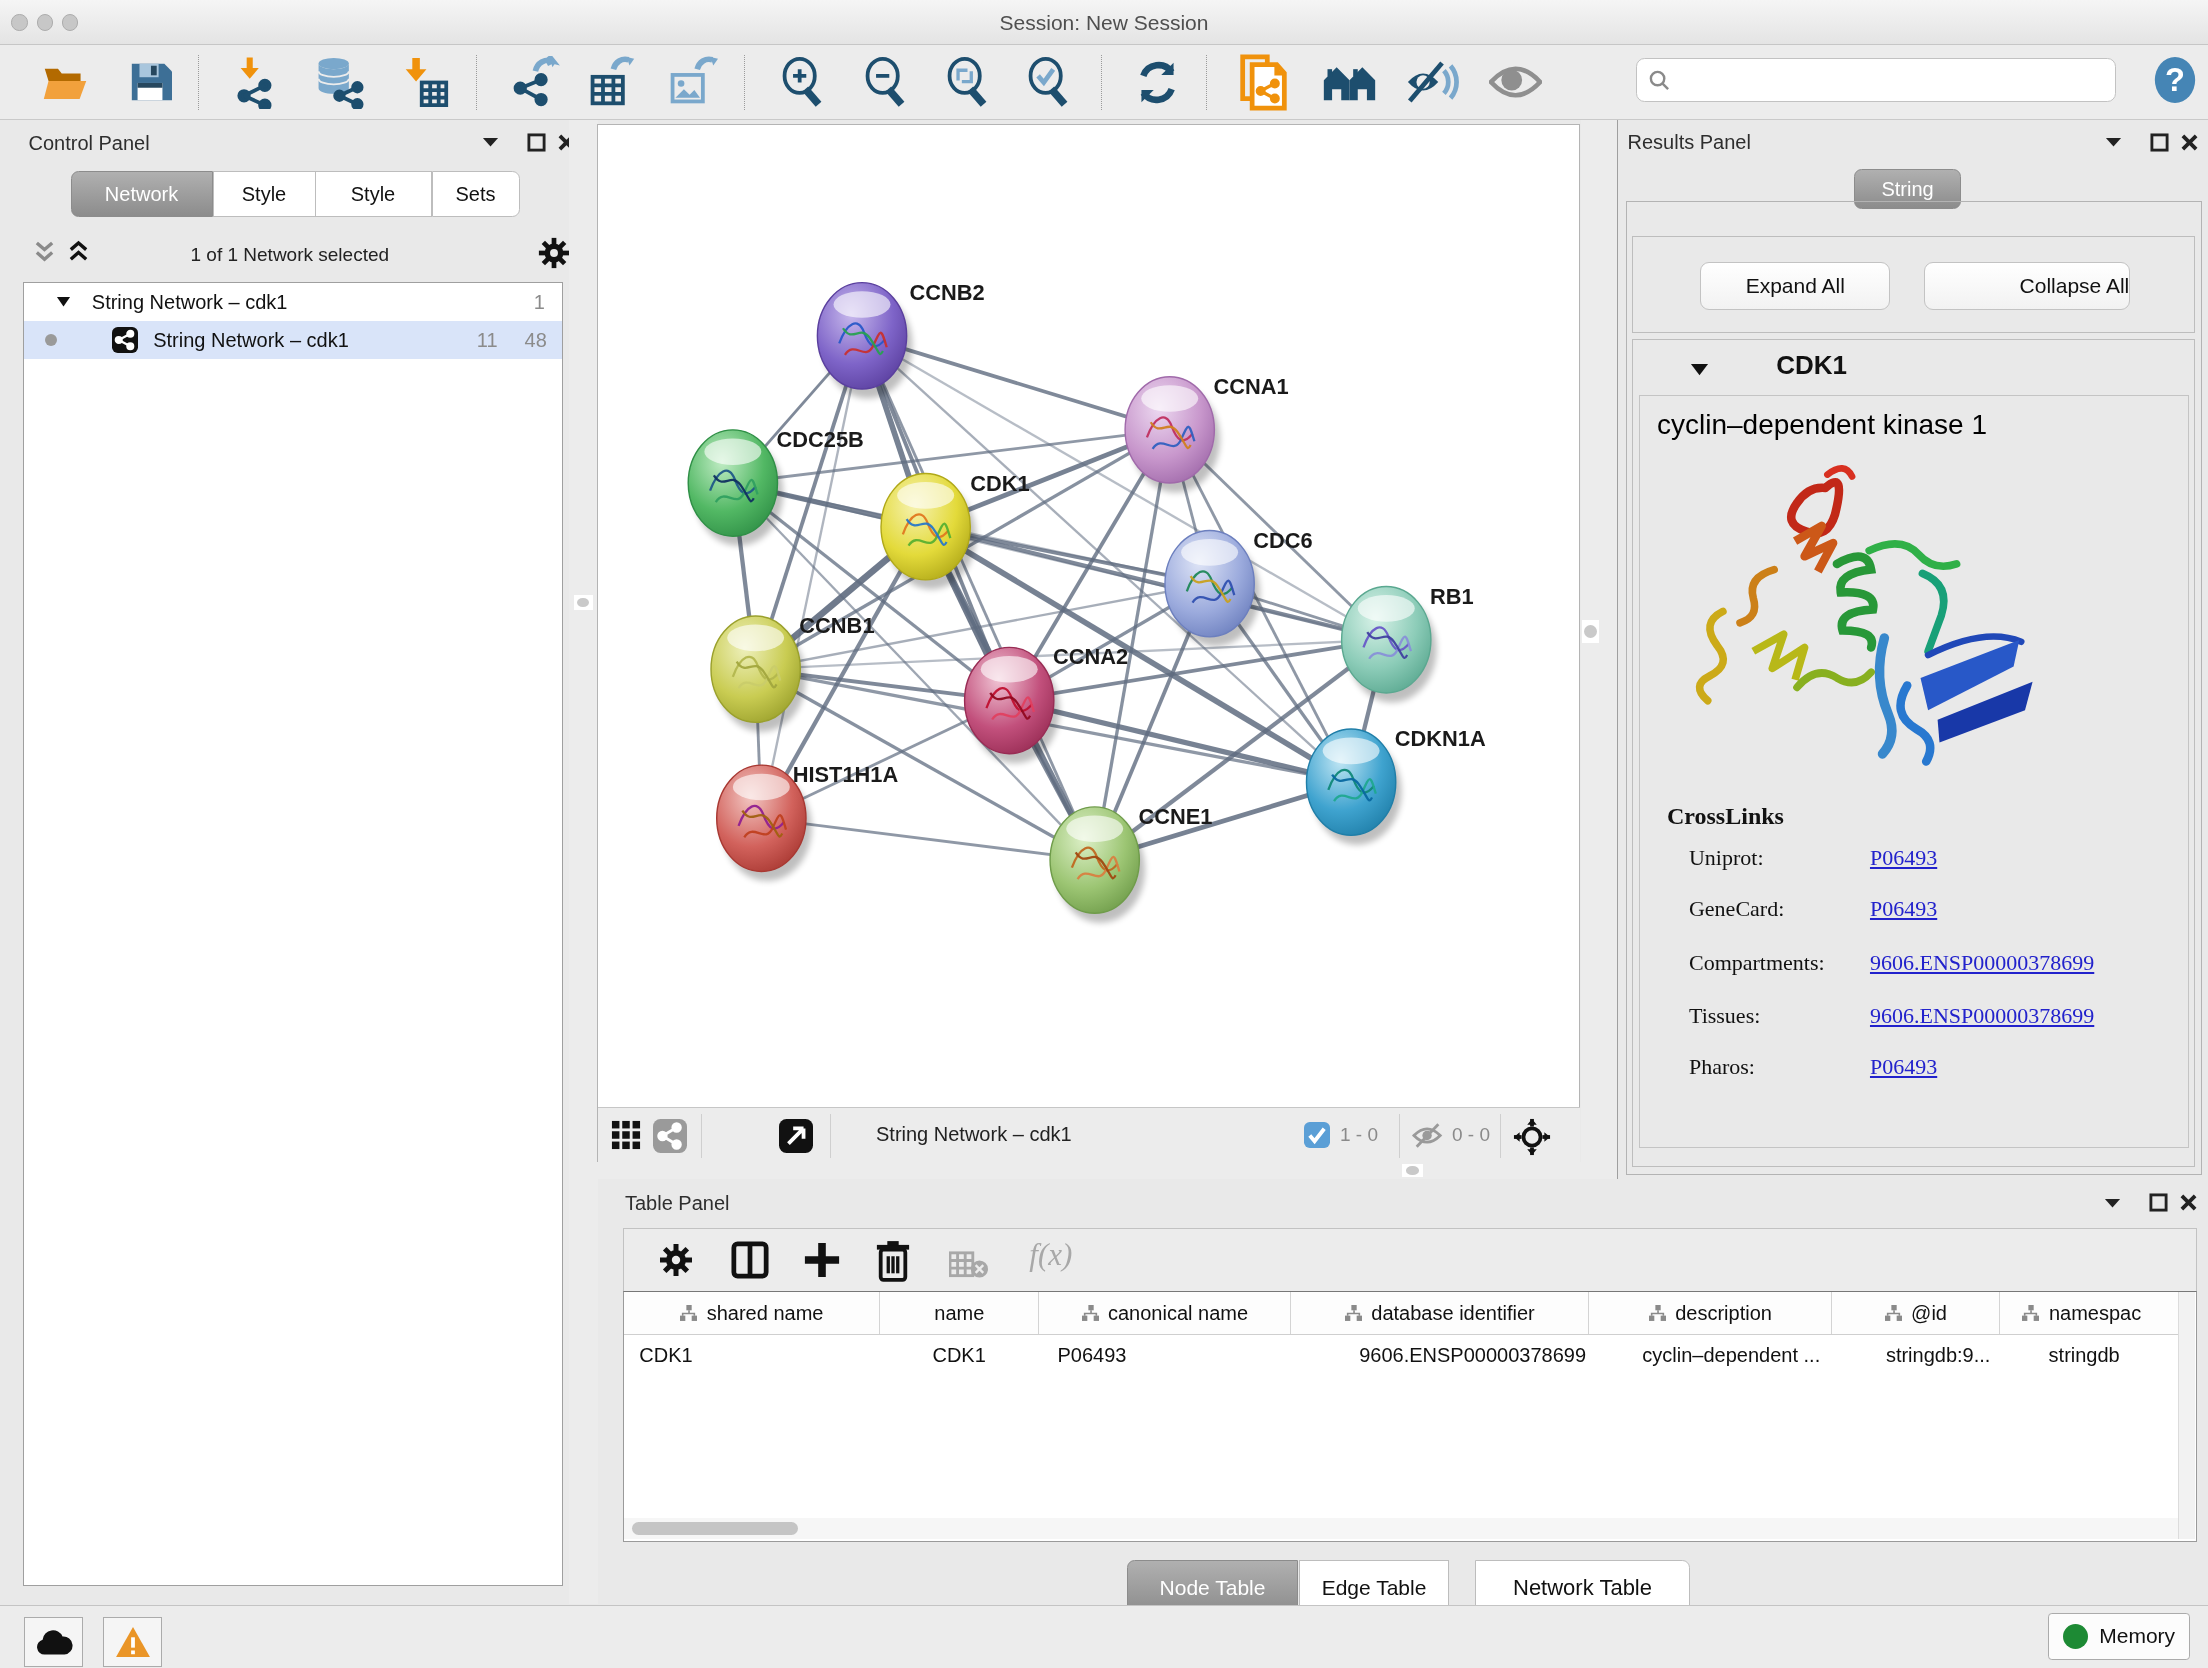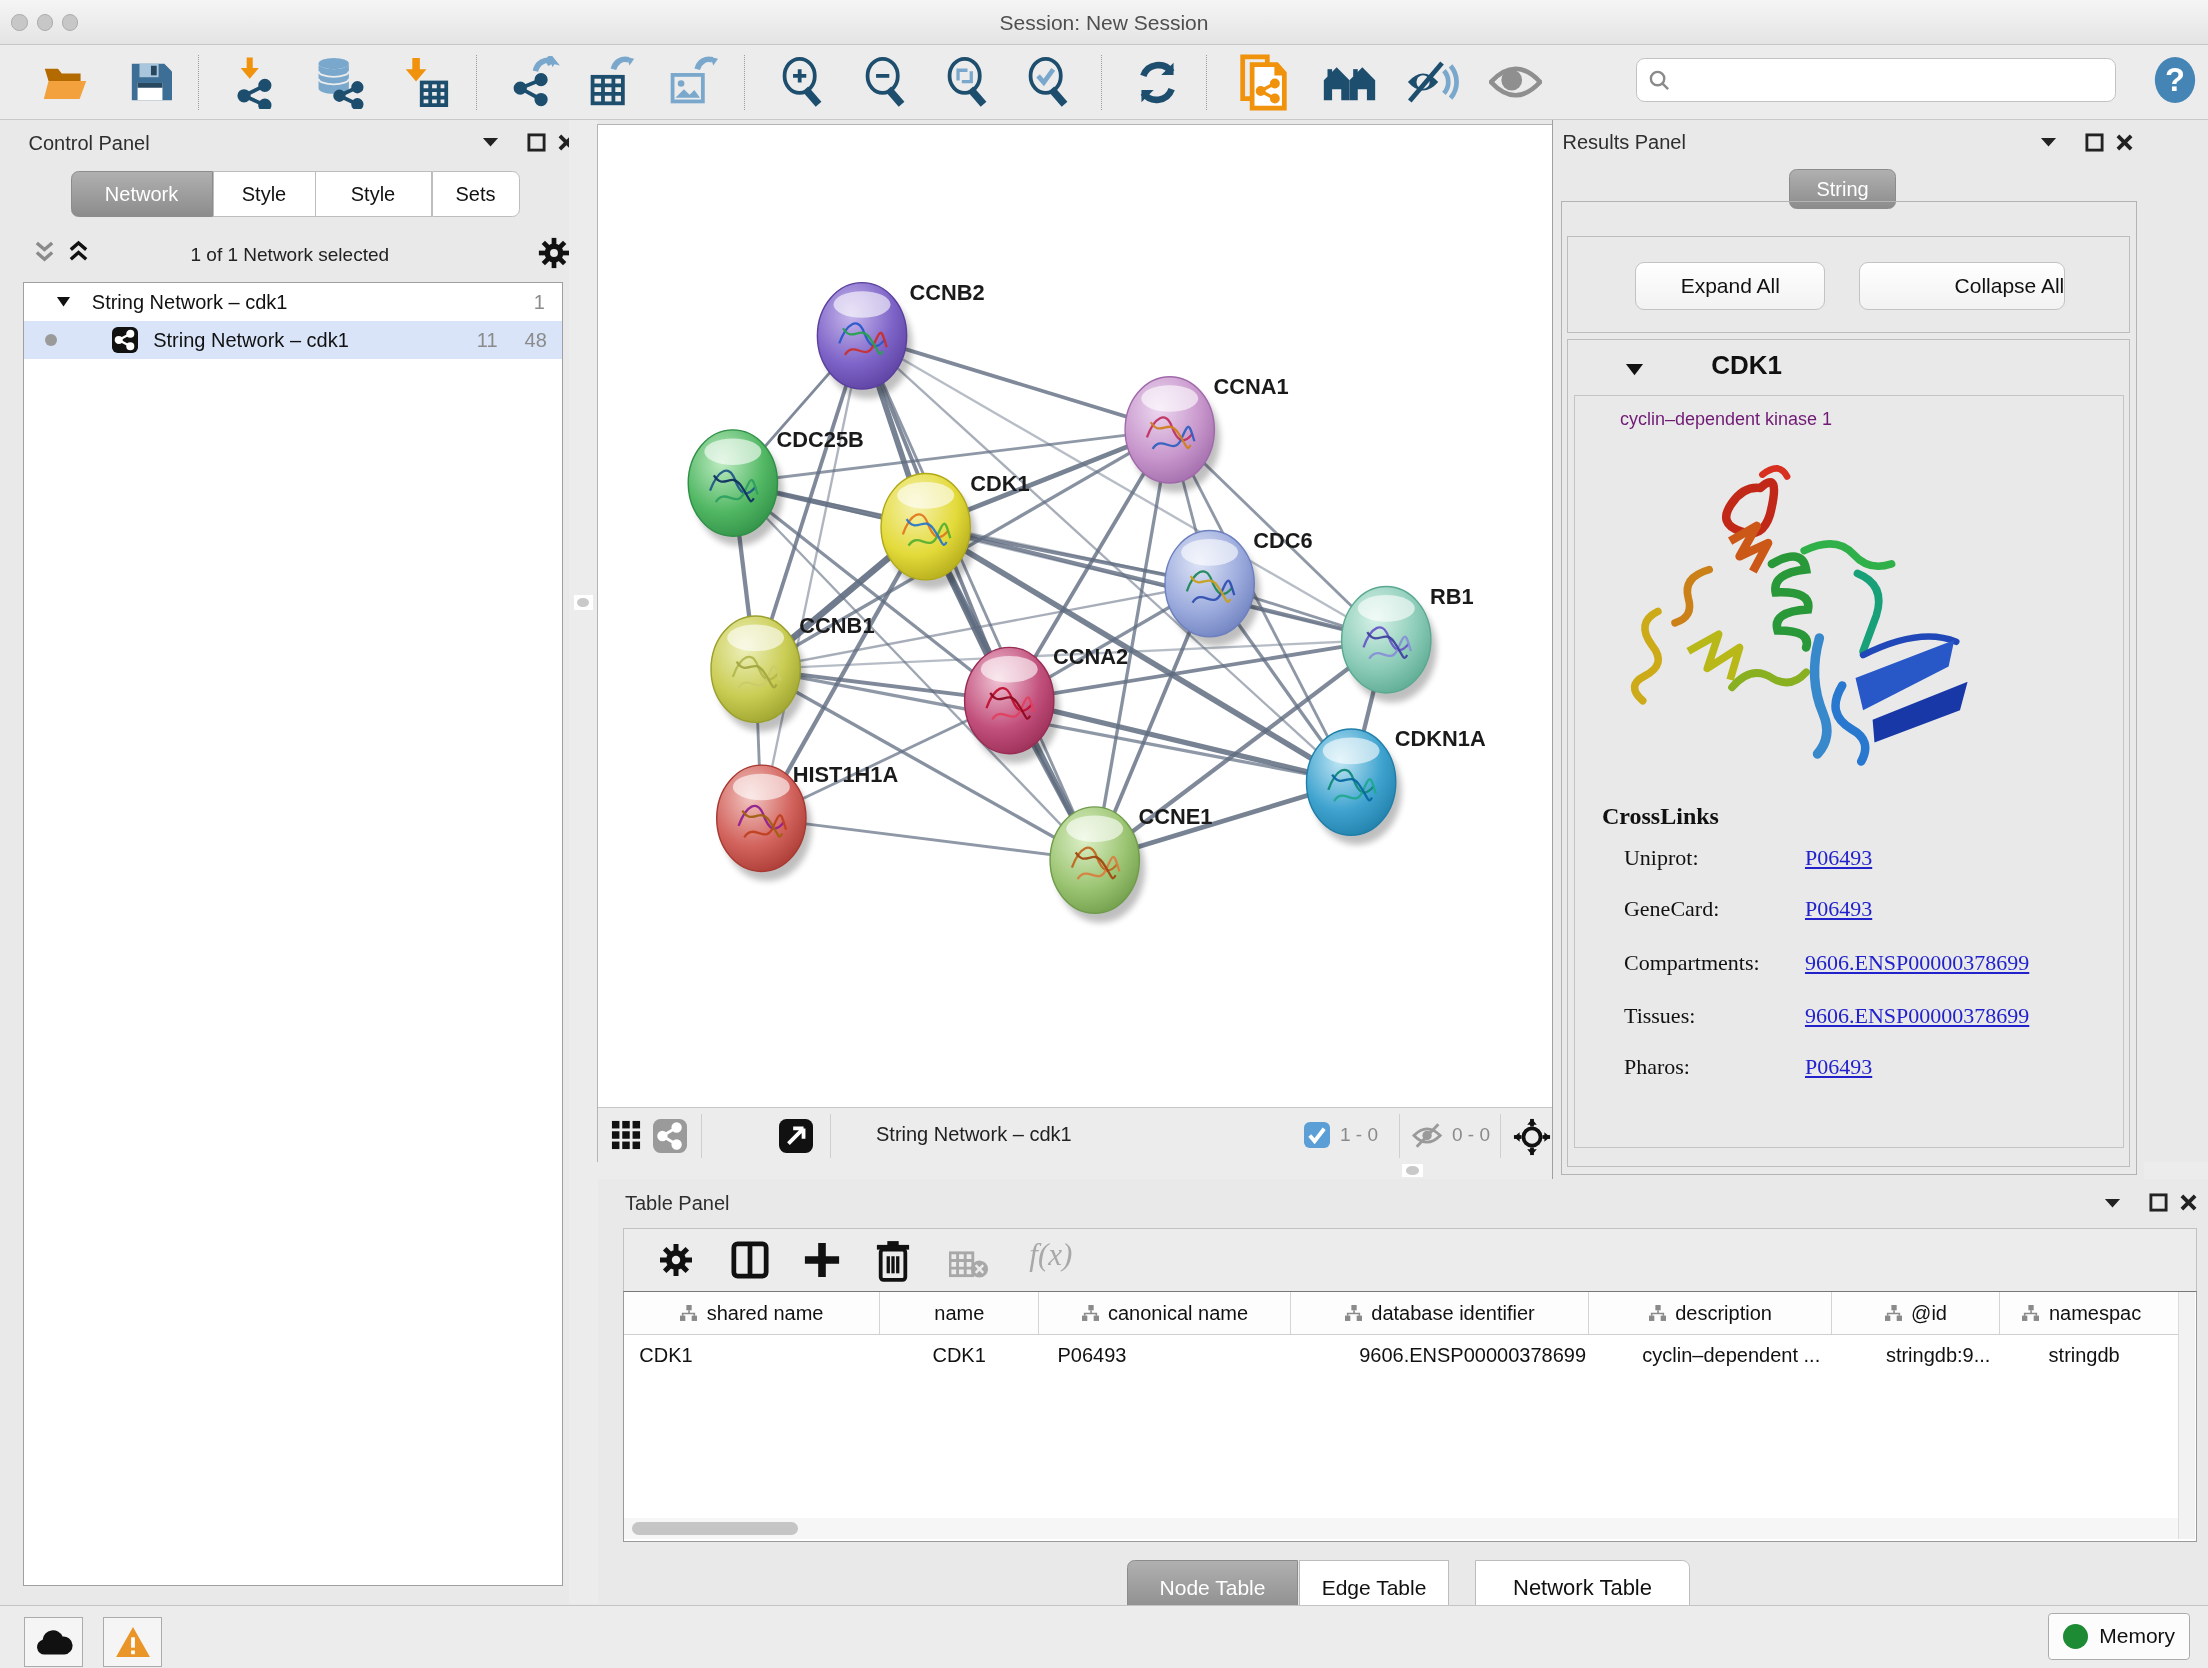--- a/index.html
+++ b/index.html
@@ -603,21 +603,21 @@
       <span style="width:12.4px;height:8.6px;border-radius:50%;background:#c9c9c9;display:block;"></span>
     </div>
   </div>
 
   <div class="abs" style="left:1581px;top:120px;width:36px;height:1042px;background:#ececec;">
     <div class="abs" style="left:1px;top:500px;width:17px;height:23px;background:#fff;display:flex;align-items:center;justify-content:center;">
       <span style="width:13.3px;height:13.3px;border-radius:50%;background:#c9c9c9;display:block;"></span>
     </div>
   </div>
 
-  <div class="abs" style="left:1552px;top:120px;width:592px;height:1060px;background:#e9e9e9;border-left:1.9px solid #9f9f9f;box-sizing:border-box;">
+  <div class="abs" style="left:1617px;top:120px;width:592px;height:1060px;background:#e9e9e9;border-left:1.9px solid #9f9f9f;box-sizing:border-box;">
     <div class="abs panel-title" style="left:9.5px;top:11.4px;">Results Panel</div>
     <div class="abs win-btn" style="left:483px;top:9.5px;">
         <svg width="17" height="11.4" viewBox="0 0 18 12">
           <path d="M1 2 h16 l-8 9 z" fill="#222"></path>
         </svg>
       </div>
     <div class="abs win-btn" style="left:529px;top:9.5px;">
         <svg width="19" height="19" viewBox="0 0 20 20">
           <rect x="2" y="2" width="16" height="16" fill="none" stroke="#222" stroke-width="3"></rect>
         </svg>
@@ -642,21 +642,21 @@
             <span>Collapse All</span>
           </div>
       </div>
 
       <div class="abs" style="left:5.7px;top:137px;width:561px;height:826px;border:1px solid #bdbdbd;">
         <svg class="abs" style="left:57px;top:23px;" width="19" height="13.3" viewBox="0 0 20 14">
             <path d="M1 1 h18 l-9 12 z" fill="#111"></path>
           </svg>
         <div class="abs" style="left:143px;top:9.5px;font-size:26px;font-weight:bold;color:#111;">CDK1</div>
         <div class="abs" style="left:5.7px;top:55px;width:548px;height:751px;border:1px solid #c4c4c4;">
-          <div class="abs" style="left:17px;top:13.3px;font-size:18px;color:#701a75;margin-left:28px;">cyclin–dependent kinase 1</div>
+          <div class="abs" style="left:17px;top:13.3px;font-size:28px;color:#000000;">cyclin–dependent kinase 1</div>
 
           <svg class="abs" style="left:43px;top:52px;" width="380" height="342" viewBox="0 0 400 360">
             <path d="M150 42 q22 -20 10 28 q-8 26 -30 18 q-26 -8 -10 -30 q12 -18 30 -16" fill="none" stroke="#c22818" stroke-width="9" stroke-linecap="round"></path>
             <path d="M152 28 q18 -14 26 2" fill="none" stroke="#d83020" stroke-width="7" stroke-linecap="round"></path>
             <path d="M118 98 l28 -16 -18 32 30 -14 -16 30" fill="none" stroke="#cc5818" stroke-width="9" stroke-linejoin="round"></path>
             <path d="M96 128 q-28 8 -22 30 q6 20 -14 26" fill="none" stroke="#cc8018" stroke-width="8" stroke-linecap="round"></path>
             <path d="M42 172 q-24 12 -6 36 q16 20 -8 32 q-20 10 -2 26" fill="none" stroke="#ccaa18" stroke-width="8" stroke-linecap="round"></path>
             <path d="M74 214 l32 -18 -12 36 34 -22 -10 34" fill="none" stroke="#b8b818" stroke-width="8" stroke-linejoin="round"></path>
             <path d="M120 252 q20 -24 42 -10 q20 12 36 -6" fill="none" stroke="#88b020" stroke-width="8" stroke-linecap="round"></path>
             <path d="M162 122 q32 -18 36 6 q-36 4 -32 24 q38 -2 34 18 q-38 2 -32 22 q36 0 30 18" fill="none" stroke="#289838" stroke-width="9" stroke-linecap="round"></path>

